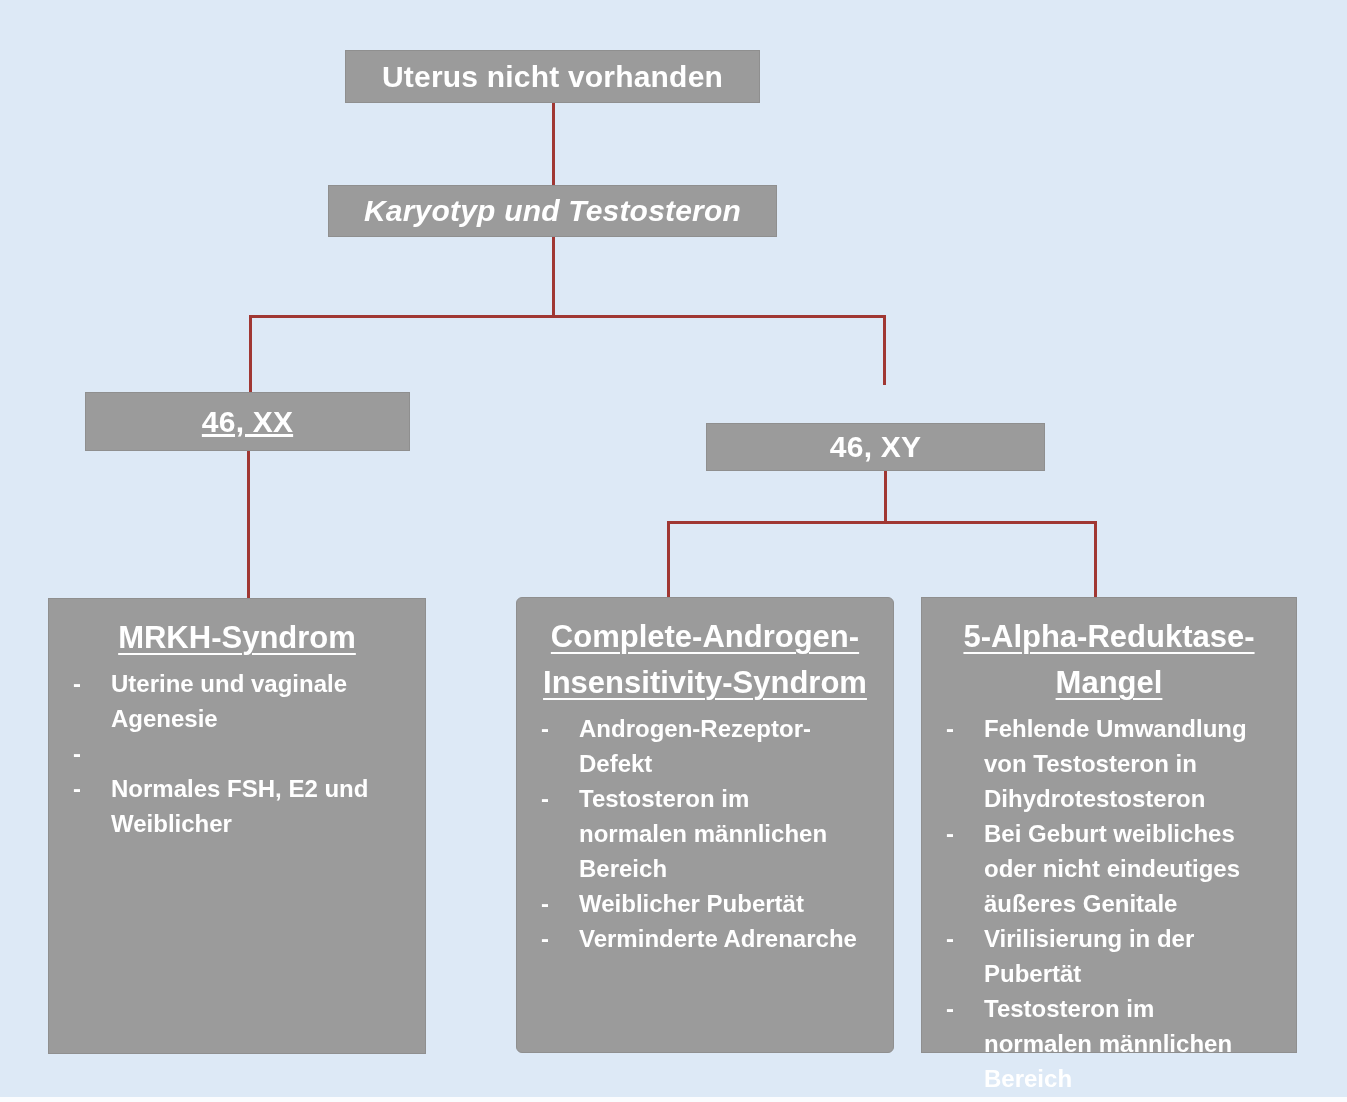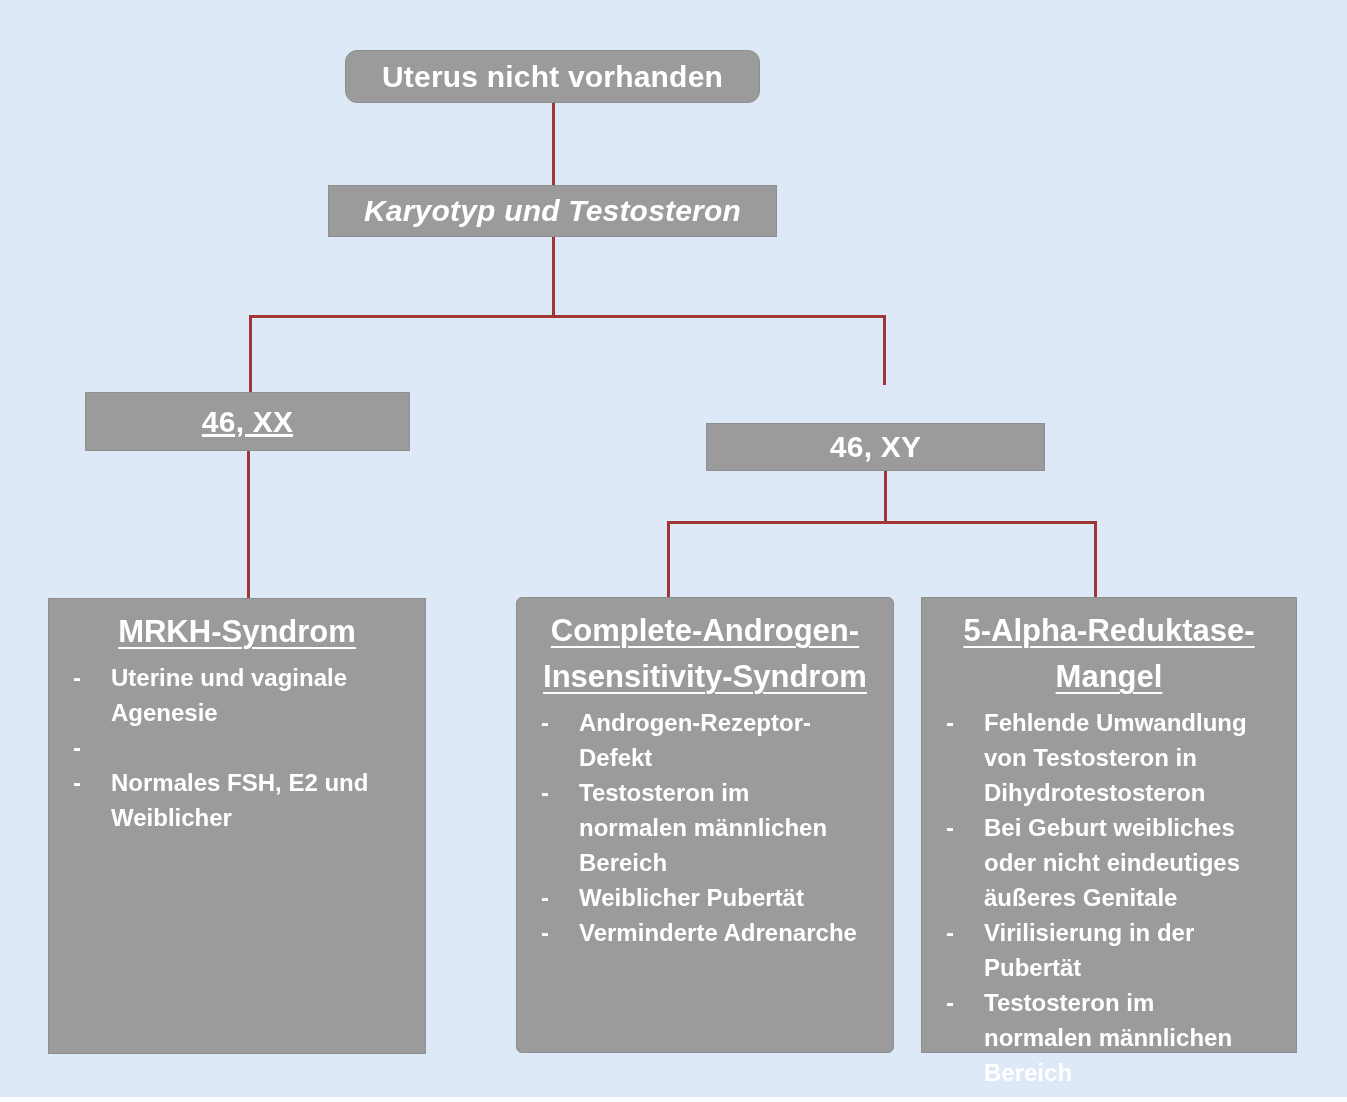--- a/index.html
+++ b/index.html
@@ -32,31 +32,31 @@
     border: 1px solid var(--box-border);
     color: var(--text-color);
     display: flex;
     align-items: center;
     justify-content: center;
     font-size: 30px;
     font-weight: 700;
     letter-spacing: 0.2px;
     text-align: center;
   }
-  .node-root      { left: 345px; top: 50px;  width: 415px; height: 53px; border-radius: 12px; }
+  .node-root      { left: 345px; top: 50px;  width: 415px; height: 53px; }
   .node-karyotyp  { left: 328px; top: 185px; width: 449px; height: 52px; font-style: italic; }
   .node-xx        { left: 85px;  top: 392px; width: 325px; height: 59px; text-decoration: underline; }
   .node-xy        { left: 706px; top: 407px; width: 339px; height: 48px; margin-top: 16px; }
   
   .detail {
     position: absolute;
     background: var(--box-fill);
     border: 1px solid var(--box-border);
     color: var(--text-color);
-    padding: 10px 10px;
+    padding: 16px 10px;
   }
   .detail-mrkh  { left: 48px;  top: 598px; width: 378px; height: 456px; }
   .detail-cais  { left: 516px; top: 597px; width: 378px; height: 456px; border-radius: 6px; }
   .detail-alpha { left: 921px; top: 597px; width: 376px; height: 456px; }
   .detail-title {
     display: block;
     margin: 0 auto;
     max-width: 330px;
     text-align: center;
     font-size: 31px;

